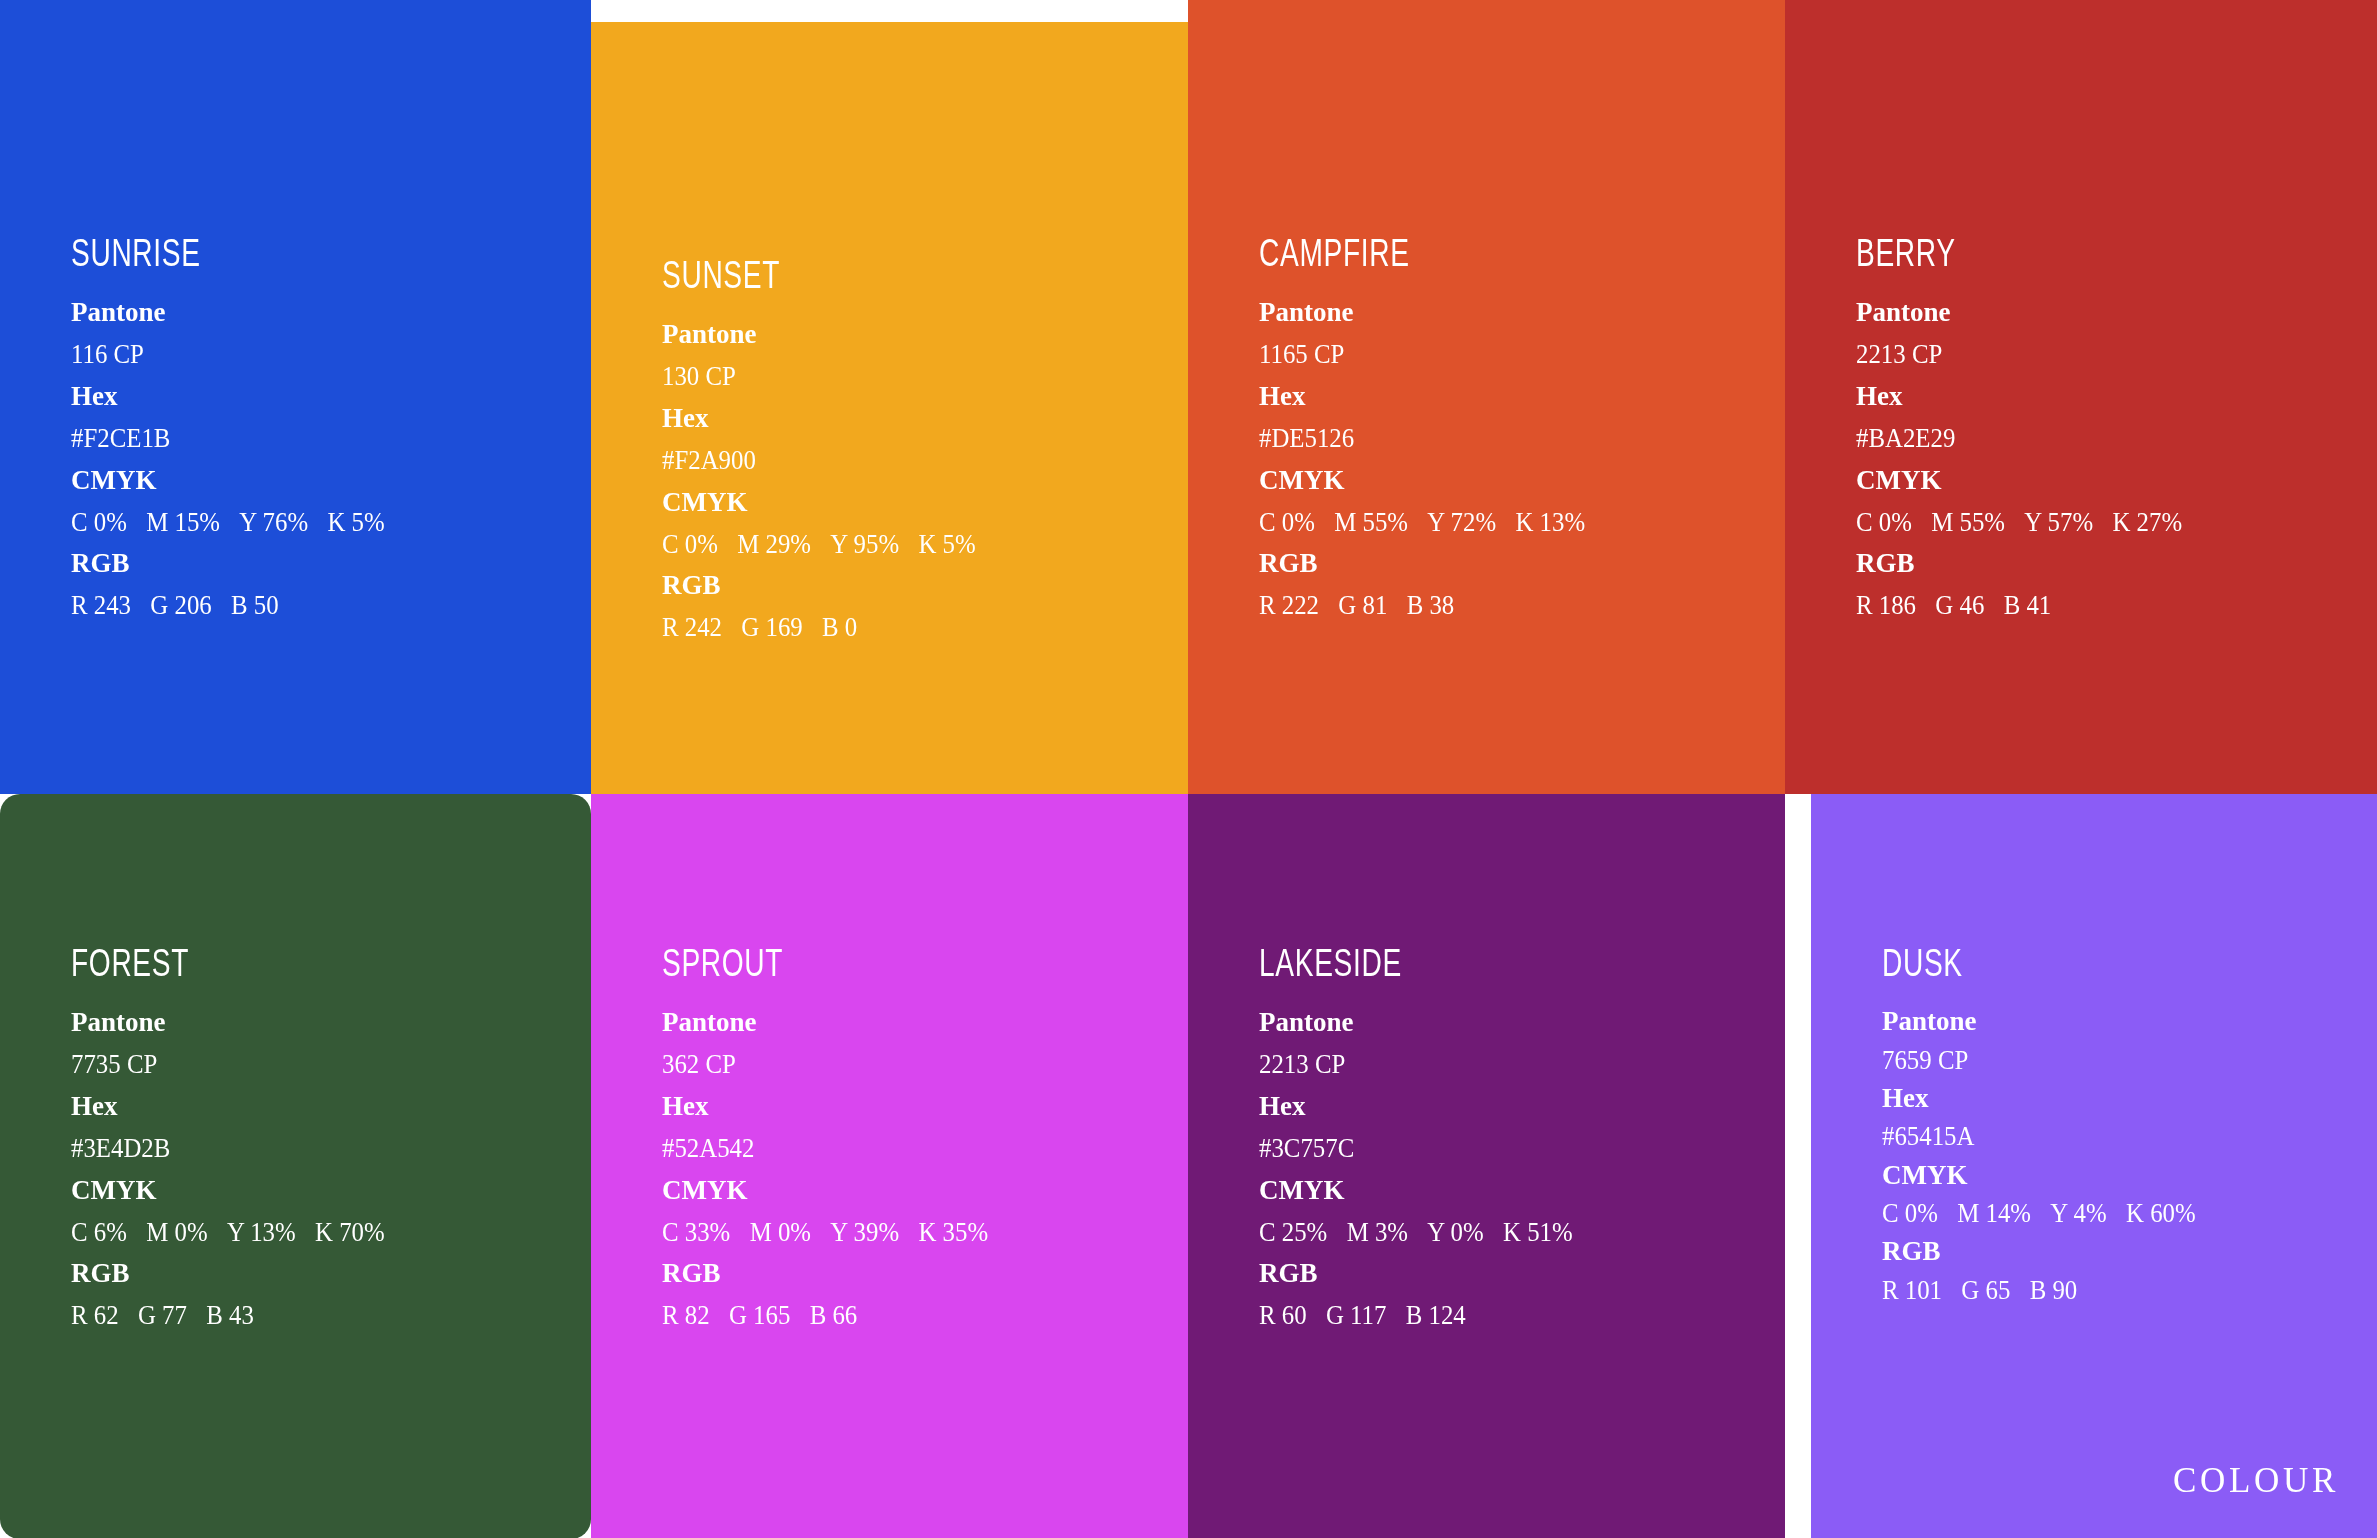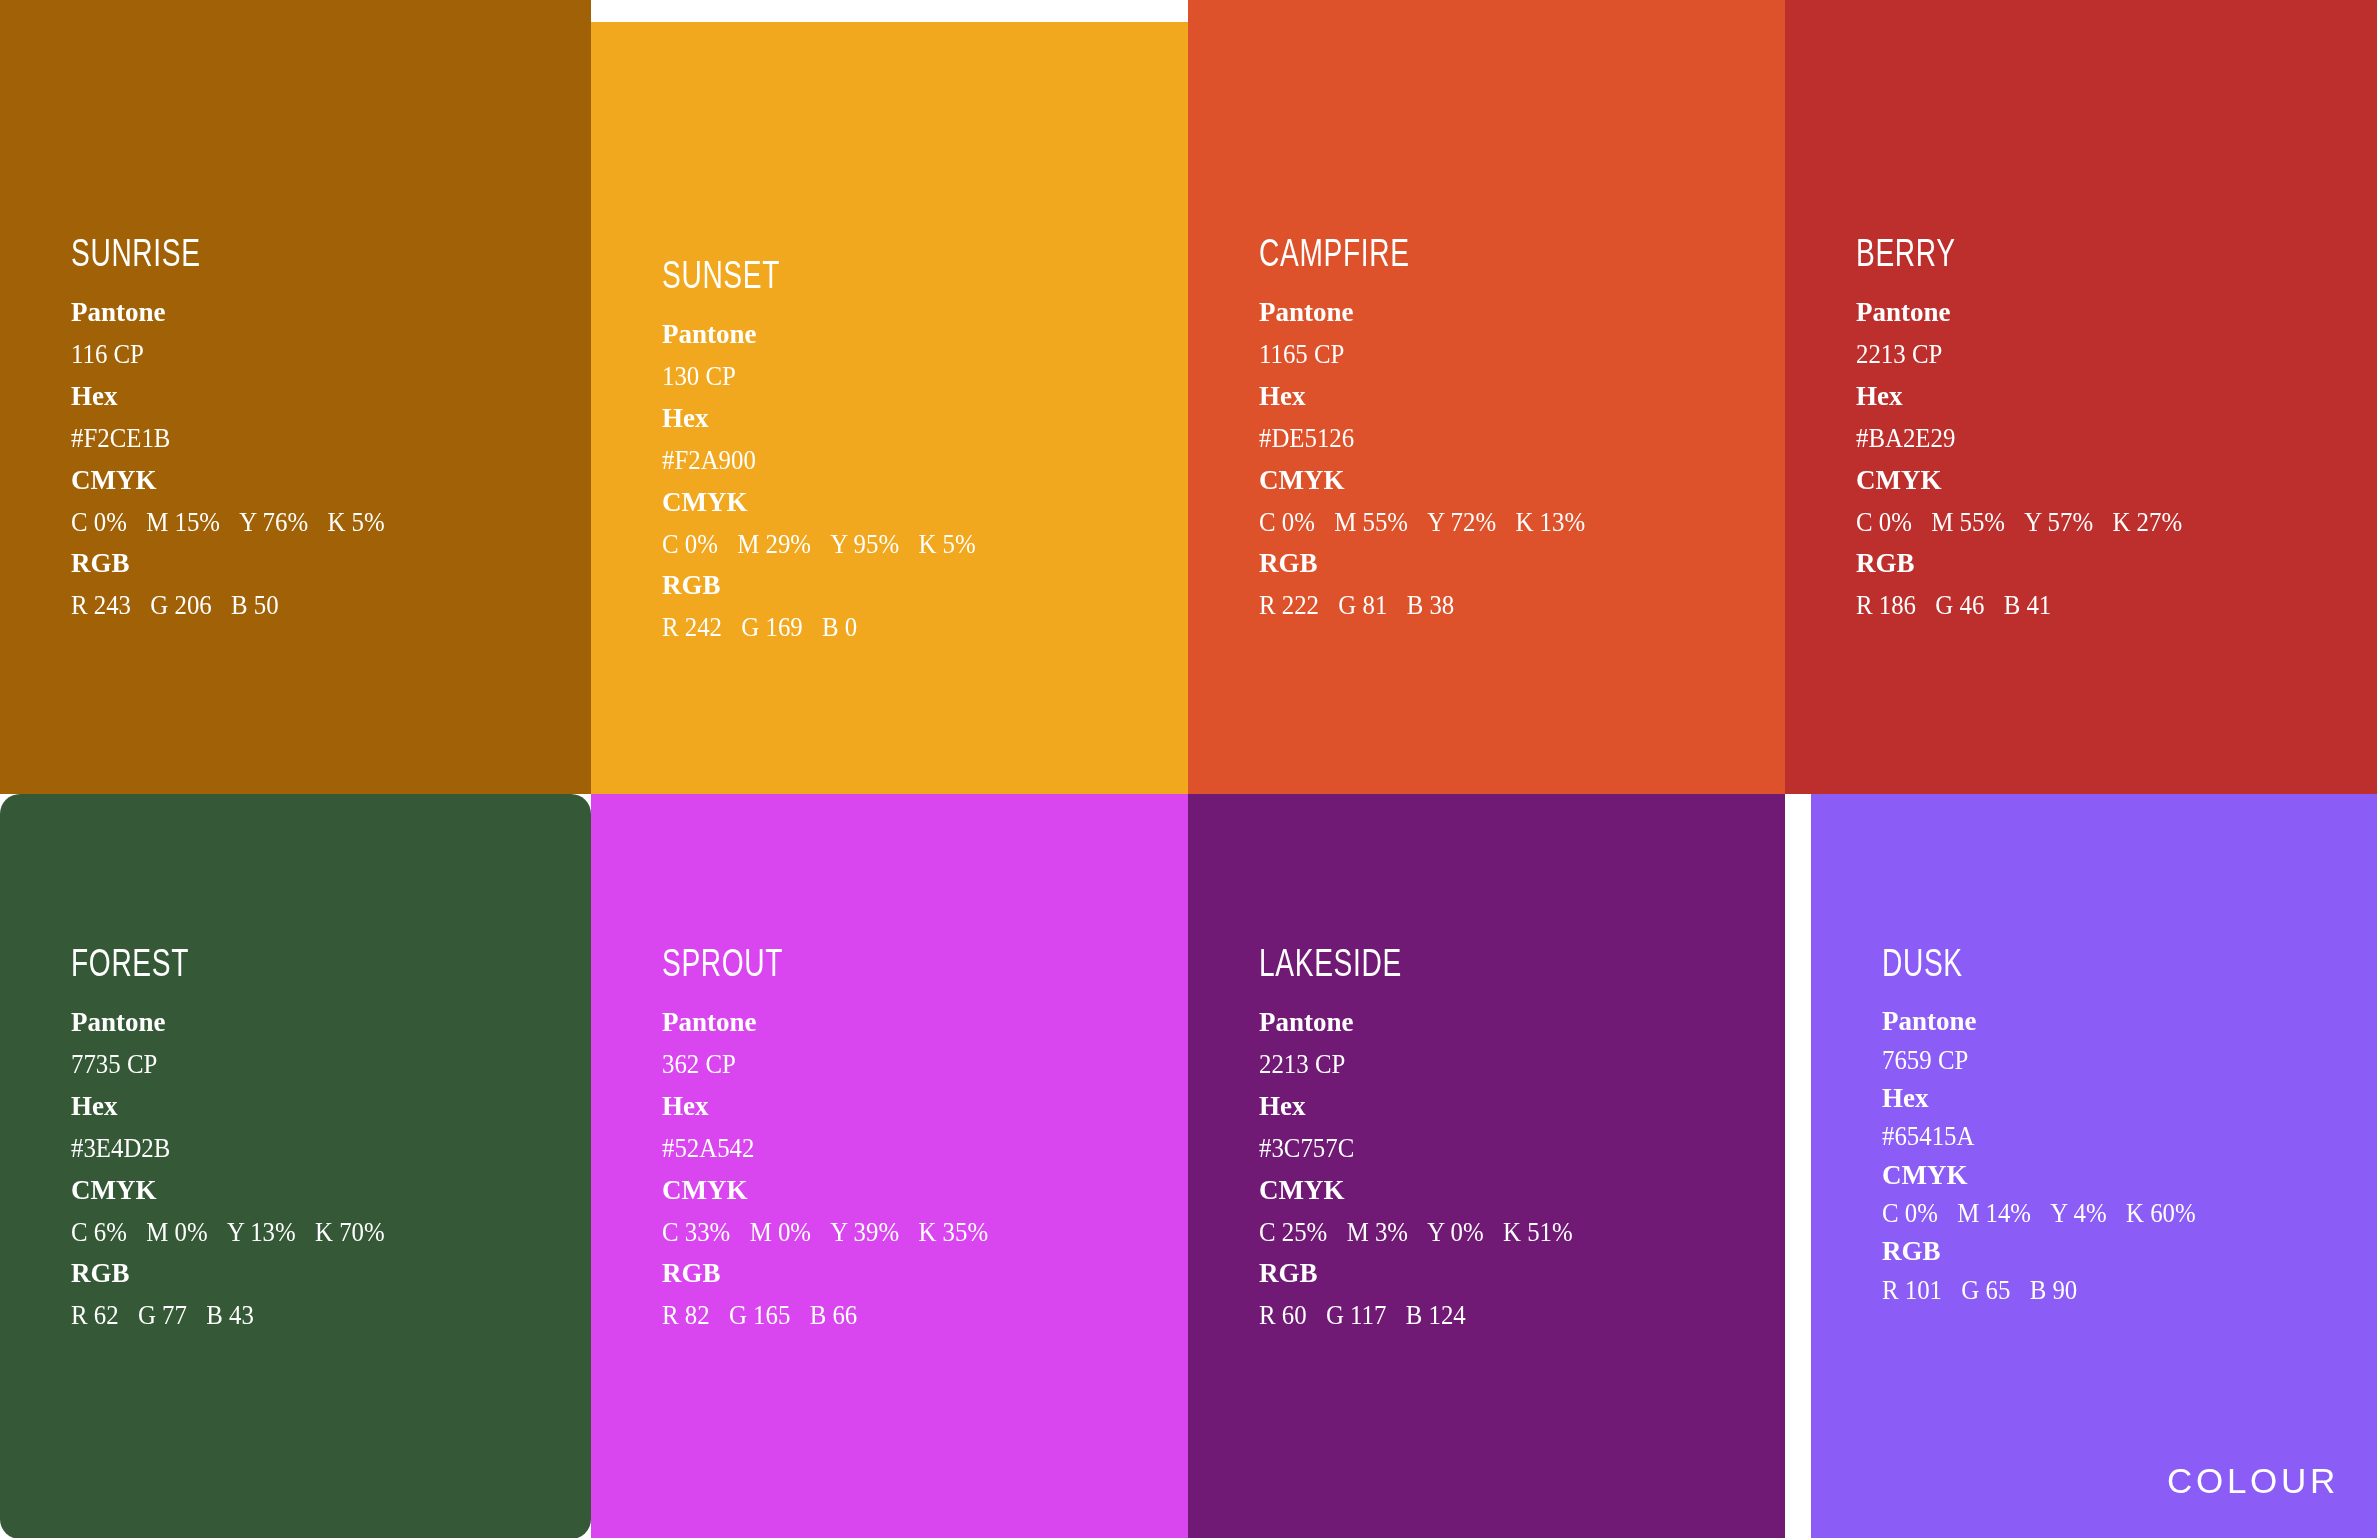--- a/index.html
+++ b/index.html
@@ -69,35 +69,35 @@
   .val .grp { display: inline-block; margin-right: 21px; }
   .val .grp:last-child { margin-right: 0; }
 
   
   .tight .lbl, .tight .val { line-height: 1.42; }
 
   .wordmark {
     position: absolute;
     right: 38px;
     bottom: 38px;
-    font-family: Liberation Sans, sans-serif;
+    font-family: Liberation Serif, serif;
     font-weight: 300;
     font-size: 35px;
     letter-spacing: 3.7px;
     color: #ffffff;
     white-space: nowrap;
   }
 </style>
 </head>
 <body>
 
 <div id="canvas">
   <div class="grid">
 
-    <div class="swatch row-top" style="background: #a16207;">
+    <div class="swatch row-top" style="background: #1d4ed8;">
       <div class="swatch-inner">
         <div class="sw-title">SUNRISE</div>
         <div class="field">
           <div class="lbl">Pantone</div>
           <div class="val">116 CP</div>
         </div>
         <div class="field">
           <div class="lbl">Hex</div>
           <div class="val">#F2CE1B</div>
         </div>

